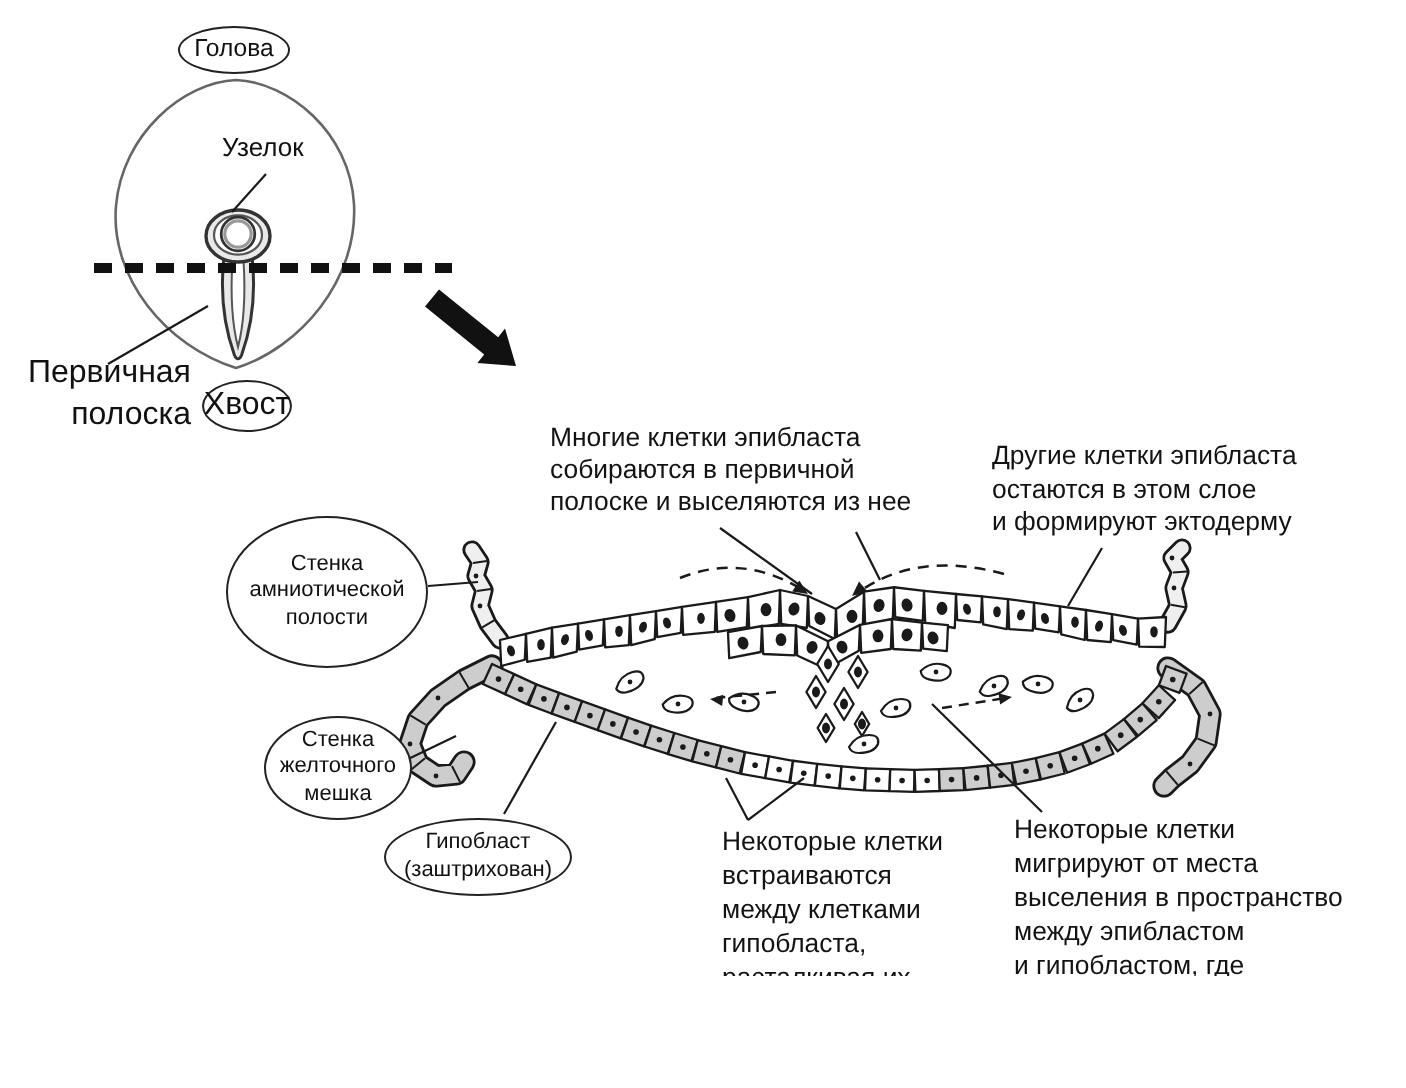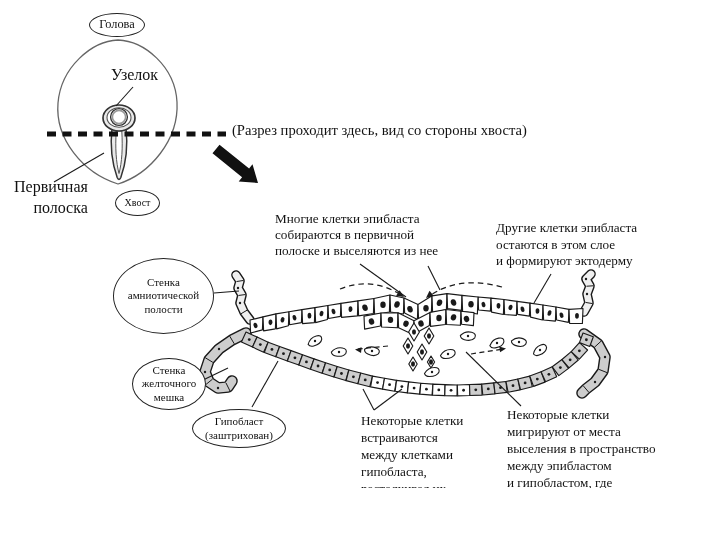--- a/index.html
+++ b/index.html
@@ -1,17 +1,17 @@
 <!DOCTYPE html>
 <html><head>
 <meta charset="utf-8">
 <style>
   html,body{margin:0;padding:0;background:#fff;}
   .canvas{position:relative;width:703px;height:488px;background:#fff;overflow:hidden;
-          font-family:Liberation Serif, serif;color:#111;border-radius:11px;}
+          font-family:Liberation Sans, sans-serif;color:#111;border-radius:11px;}
   #art{position:absolute;left:0;top:0;}
   .abs{position:absolute;}
   .pre{white-space:pre-line;}
   .oval{position:absolute;border:1.4px solid #222;border-radius:50%;background:#fff;
         display:flex;align-items:center;justify-content:center;text-align:center;
         font-size:11px;line-height:13.5px;}
   .ann{position:absolute;font-size:13.2px;line-height:16px;color:#131313;}
 </style>
 </head>
 <body>
@@ -249,28 +249,27 @@
         <line x1="428" y1="266" x2="440" y2="290" stroke="#1a1a1a" stroke-width="1.1"></line>
         <line x1="551" y1="274" x2="534" y2="303" stroke="#1a1a1a" stroke-width="1.1"></line>
         <line x1="521" y1="406" x2="466" y2="352" stroke="#1a1a1a" stroke-width="1.1"></line>
         <line x1="374" y1="410" x2="363" y2="389" stroke="#1a1a1a" stroke-width="1.1"></line>
         <line x1="374" y1="410" x2="402" y2="389" stroke="#1a1a1a" stroke-width="1.1"></line>
       </g>
     </svg>
 
   <div class="oval" style="left:89px;top:13px;width:54px;height:22px;font-size:12.3px;">Голова</div>
 
-  <div class="abs" style="left:111px;top:66px;font-size:16px;">Узелок</div>
+  <div class="abs" style="left:111px;top:66px;font-size:13px;">Узелок</div>
 
   <div class="abs pre" style="left:14px;top:176px;font-size:16px;line-height:21px;text-align:right;">Первичная
 полоска</div>
 
-  <div class="oval" style="left:101px;top:190px;width:43px;height:24px;font-size:10px;margin-left:14px;">Хвост</div>
-
-  <div class="abs" style="left:232px;top:122px;font-size:14.6px;">(Разрез проходит здесь, вид со стороны хвоста)</div>
+  <div class="oval" style="left:101px;top:190px;width:43px;height:24px;font-size:16px;">Хвост</div>
+
 
   <div class="oval pre" style="left:113px;top:258px;width:99px;height:74px;">Стенка
 амниотической
 полости</div>
 
   <div class="oval pre" style="left:132px;top:358px;width:72px;height:50px;">Стенка
 желточного
 мешка</div>
 
   <div class="oval pre" style="left:192px;top:409px;width:92px;height:37px;text-align:center;">Гипобласт

